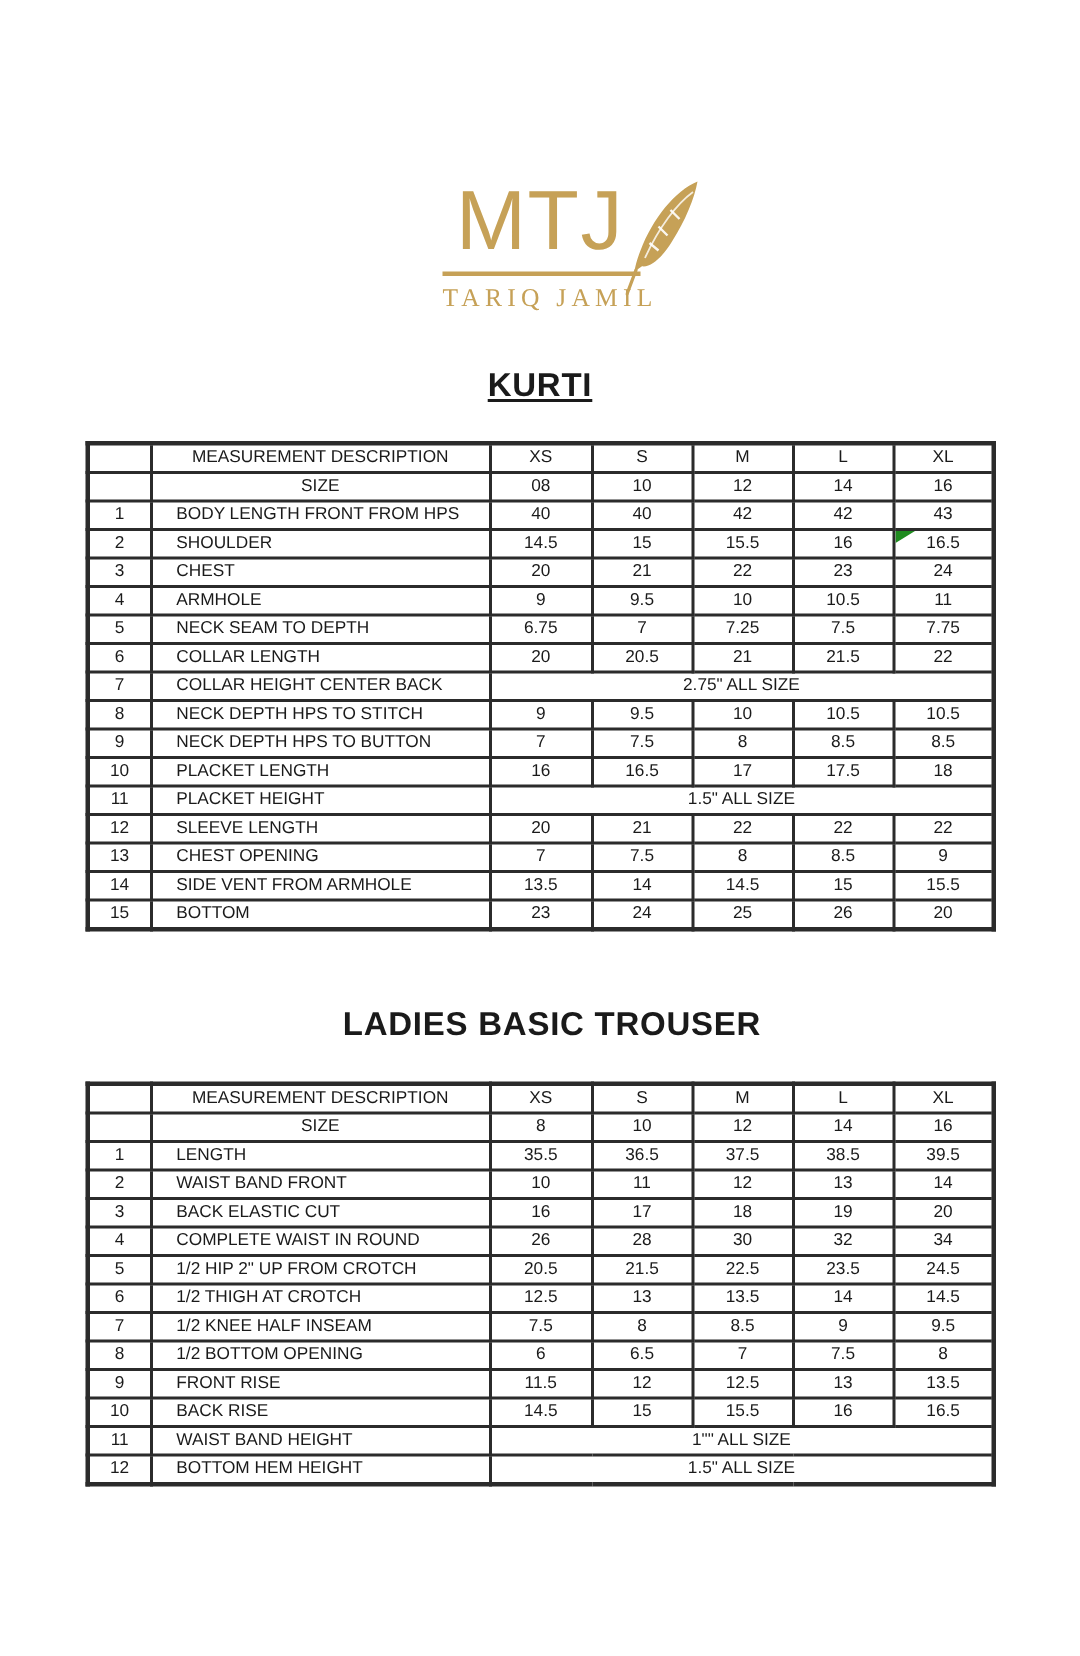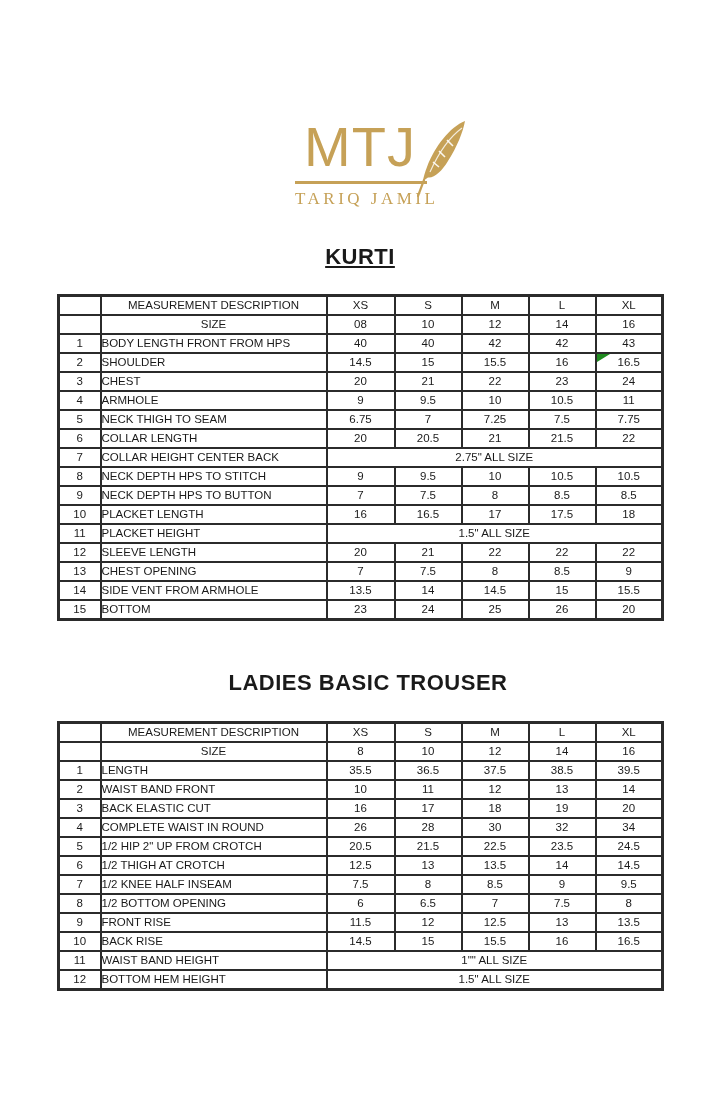--- a/index.html
+++ b/index.html
@@ -41,21 +41,21 @@
     border-collapse:collapse;table-layout:fixed;margin:25px 0 0 57px;
     border:3px solid var(--border);
   }
   table.size-chart.second{margin-top:26px;}
   table.size-chart td{
     border:2px solid var(--border);height:15px;padding:1px 2px;
     font-size:11.5px;line-height:1.1;text-align:center;vertical-align:middle;
     overflow:hidden;white-space:nowrap;position:relative;
   }
   table.size-chart tr.hdr td{font-weight:normal;}
-  table.size-chart td.lbl{text-align:left;padding-left:0;}
+  table.size-chart td.lbl{text-align:left;padding-left:16px;}
   .flag{
     position:absolute;top:0;left:0;width:0;height:0;
     border-top:8px solid var(--flag);border-right:13px solid transparent;
   }
 </style>
 </head>
 <body>
 
 <div class="page">
 
@@ -133,21 +133,21 @@
           <td>4</td>
           <td class="lbl">ARMHOLE</td>
           <td>9</td>
           <td>9.5</td>
           <td>10</td>
           <td>10.5</td>
           <td>11</td>
         </tr>
         <tr>
           <td>5</td>
-          <td class="lbl">NECK THIGH TO SEAM</td>
+          <td class="lbl">NECK SEAM TO DEPTH</td>
           <td>6.75</td>
           <td>7</td>
           <td>7.25</td>
           <td>7.5</td>
           <td>7.75</td>
         </tr>
         <tr>
           <td>6</td>
           <td class="lbl">COLLAR LENGTH</td>
           <td>20</td>

